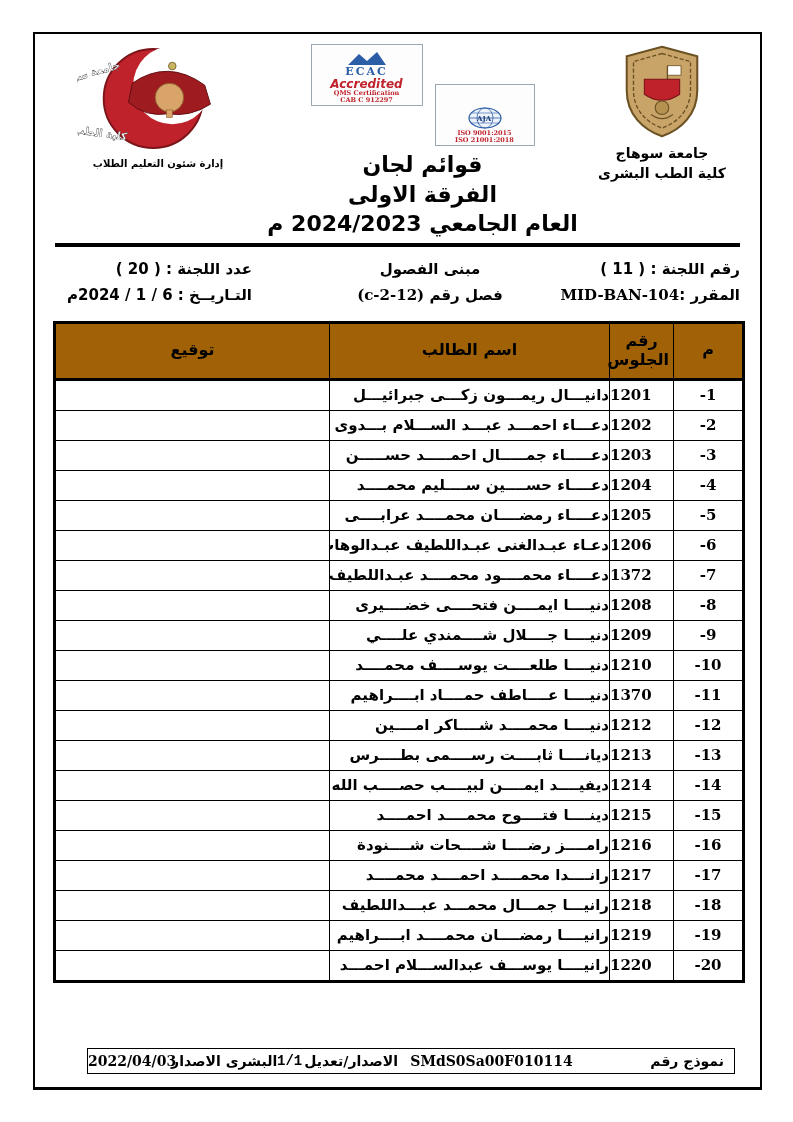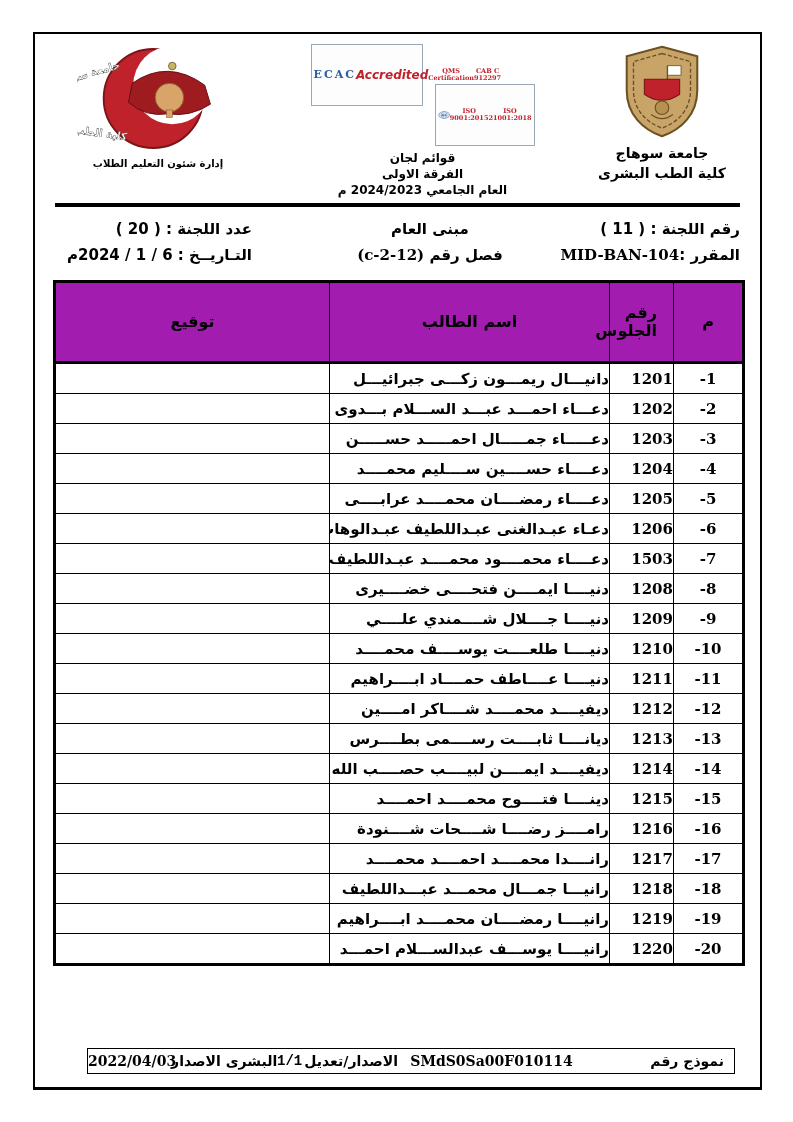--- a/index.html
+++ b/index.html
@@ -9,47 +9,47 @@
          border:2px solid #000;border-right-width:2px;border-bottom-width:3px;background:#fff;}
 
   
   .header-row{display:flex;direction:rtl;align-items:flex-start;padding:8px 14px 0 14px;}
   .uni-block{width:168px;text-align:center;padding-top:2px;}
   .uni-caption{font-size:14px;line-height:1.25;margin-top:2px;}
   .center-block{flex:1;text-align:center;}
   .affairs-block{width:218px;text-align:center;}
   .affairs-caption{font-size:10px;margin-top:0px;}
   .cert-row{display:flex;direction:ltr;justify-content:center;gap:12px;margin-top:2px;}
-  .cert-box{border:1px solid #9aa7b5;background:#fdfdfd;height:58px;display:flex;
-            align-items:center;justify-content:flex-start;line-height:1.05;padding:1px 2px;}
+  .cert-box{border:1px solid #9aa7b5;background:#fdfdfd;height:58px;display:flex;flex-direction:column;
+            align-items:center;justify-content:flex-end;line-height:1.05;padding:1px 2px;}
   .cert-ecac{width:106px;}
   .cert-aja{width:94px;margin-top:40px;}
   .cert-name{font-size:11px;color:#2b5ea7;letter-spacing:2px;font-family:"DejaVu Serif",serif;}
   .cert-accredited{font-size:12px;color:#c0222b;font-style:italic;}
   .cert-tiny{font-size:6.5px;color:#c0222b;font-family:"DejaVu Serif",serif;letter-spacing:0;}
-  .titles{margin-top:4px;font-size:12px;line-height:1.35;}
+  .titles{margin-top:4px;font-size:22px;line-height:1.35;}
 
   .divider{height:4px;background:#000;margin:4px 20px 0 20px;}
 
   
   .info-row{display:flex;direction:rtl;padding:9px 20px 4px 20px;font-size:15px;line-height:1.75;}
   .info-right{width:170px;text-align:right;white-space:nowrap;}
   .info-center{flex:1;text-align:center;}
   .info-left{width:235px;text-align:right;padding-left:0;padding-right:38px;box-sizing:border-box;white-space:nowrap;}
   .ltr{direction:ltr;unicode-bidi:embed;font-family:"DejaVu Serif",serif;}
 
   
   table.students{border-collapse:collapse;table-layout:fixed;direction:rtl;margin:8px 18px 0 18px;
                  width:689px;border:3px solid #000;}
-  table.students th{background:#a21caf;border:1px solid #000;border-bottom:3px solid #000;
-                    height:46px;font-size:16px;line-height:1.15;padding:16px;vertical-align:middle;}
+  table.students th{background:#a16207;border:1px solid #000;border-bottom:3px solid #000;
+                    height:46px;font-size:16px;line-height:1.15;padding:4px;vertical-align:middle;}
   table.students td{border:1px solid #000;height:29px;padding:0;vertical-align:middle;font-size:15px;}
   col.w-m{width:70px;} col.w-seat{width:64px;} col.w-name{width:280px;} col.w-sig{width:275px;}
   td.c-m{direction:ltr;text-align:center;font-family:"DejaVu Serif",serif;font-size:15px;}
-  td.c-seat{text-align:right;font-family:"DejaVu Serif",serif;font-size:16px;}
+  td.c-seat{text-align:left;font-family:"DejaVu Serif",serif;font-size:16px;}
   td.c-name{text-align:right;padding:0 6px 0 2px;font-size:14px;white-space:nowrap;overflow:hidden;}
   td.c-sig{background:#fff;}
 
   
   .footer{position:absolute;left:52px;right:25px;bottom:13px;height:26px;display:flex;direction:rtl;
           border:1px solid #000;font-size:14px;box-sizing:border-box;align-items:stretch;background:#fff;}
   .fcell{display:flex;align-items:center;justify-content:center;box-sizing:border-box;white-space:nowrap;}
   .fcell + .fcell{border-left:none;}
   .fcell:not(:first-child){border-right:0;}
   .f-form-label{width:150px;justify-content:flex-start;padding-right:10px;}
@@ -129,21 +129,21 @@
     </div>
 
     <div class="divider"></div>
 
     <div class="info-row">
       <div class="info-right">
         <div>رقم اللجنة : ( 11 )</div>
         <div><span>المقرر :</span><span class="ltr">MID-BAN-104</span></div>
       </div>
       <div class="info-center">
-        <div>مبنى العام</div>
+        <div>مبنى الفصول</div>
         <div><span>فصل رقم </span> <span class="ltr">(c-2-12)</span></div>
       </div>
       <div class="info-left">
         <div>عدد اللجنة : ( 20 )</div>
         <div>التـاريــخ :  6  / 1 / 2024م</div>
       </div>
     </div>
 
     <table class="students">
       <colgroup>
@@ -198,21 +198,21 @@
 
       <tr>
         <td class="c-m">-6</td>
         <td class="c-seat">1206</td>
         <td class="c-name">دعـاء عبـدالغنى عبـداللطيف عبـدالوهاب</td>
         <td class="c-sig"></td>
       </tr>
 
       <tr>
         <td class="c-m">-7</td>
-        <td class="c-seat">1503</td>
+        <td class="c-seat">1372</td>
         <td class="c-name">دعــــاء محمــــود محمــــد عبـداللطيف</td>
         <td class="c-sig"></td>
       </tr>
 
       <tr>
         <td class="c-m">-8</td>
         <td class="c-seat">1208</td>
         <td class="c-name">دنيــــا ايمــــن فتحــــى خضــــيرى</td>
         <td class="c-sig"></td>
       </tr>
@@ -226,29 +226,29 @@
 
       <tr>
         <td class="c-m">-10</td>
         <td class="c-seat">1210</td>
         <td class="c-name">دنيــــا طلعــــت يوســــف محمــــد</td>
         <td class="c-sig"></td>
       </tr>
 
       <tr>
         <td class="c-m">-11</td>
-        <td class="c-seat">1211</td>
+        <td class="c-seat">1370</td>
         <td class="c-name">دنيــــا عــــاطف حمــــاد ابــــراهيم</td>
         <td class="c-sig"></td>
       </tr>
 
       <tr>
         <td class="c-m">-12</td>
         <td class="c-seat">1212</td>
-        <td class="c-name">ديفيــــد محمــــد شــــاكر امــــين</td>
+        <td class="c-name">دنيــــا محمــــد شــــاكر امــــين</td>
         <td class="c-sig"></td>
       </tr>
 
       <tr>
         <td class="c-m">-13</td>
         <td class="c-seat">1213</td>
         <td class="c-name">ديانــــا ثابــــت رســــمى بطــــرس</td>
         <td class="c-sig"></td>
       </tr>
 

